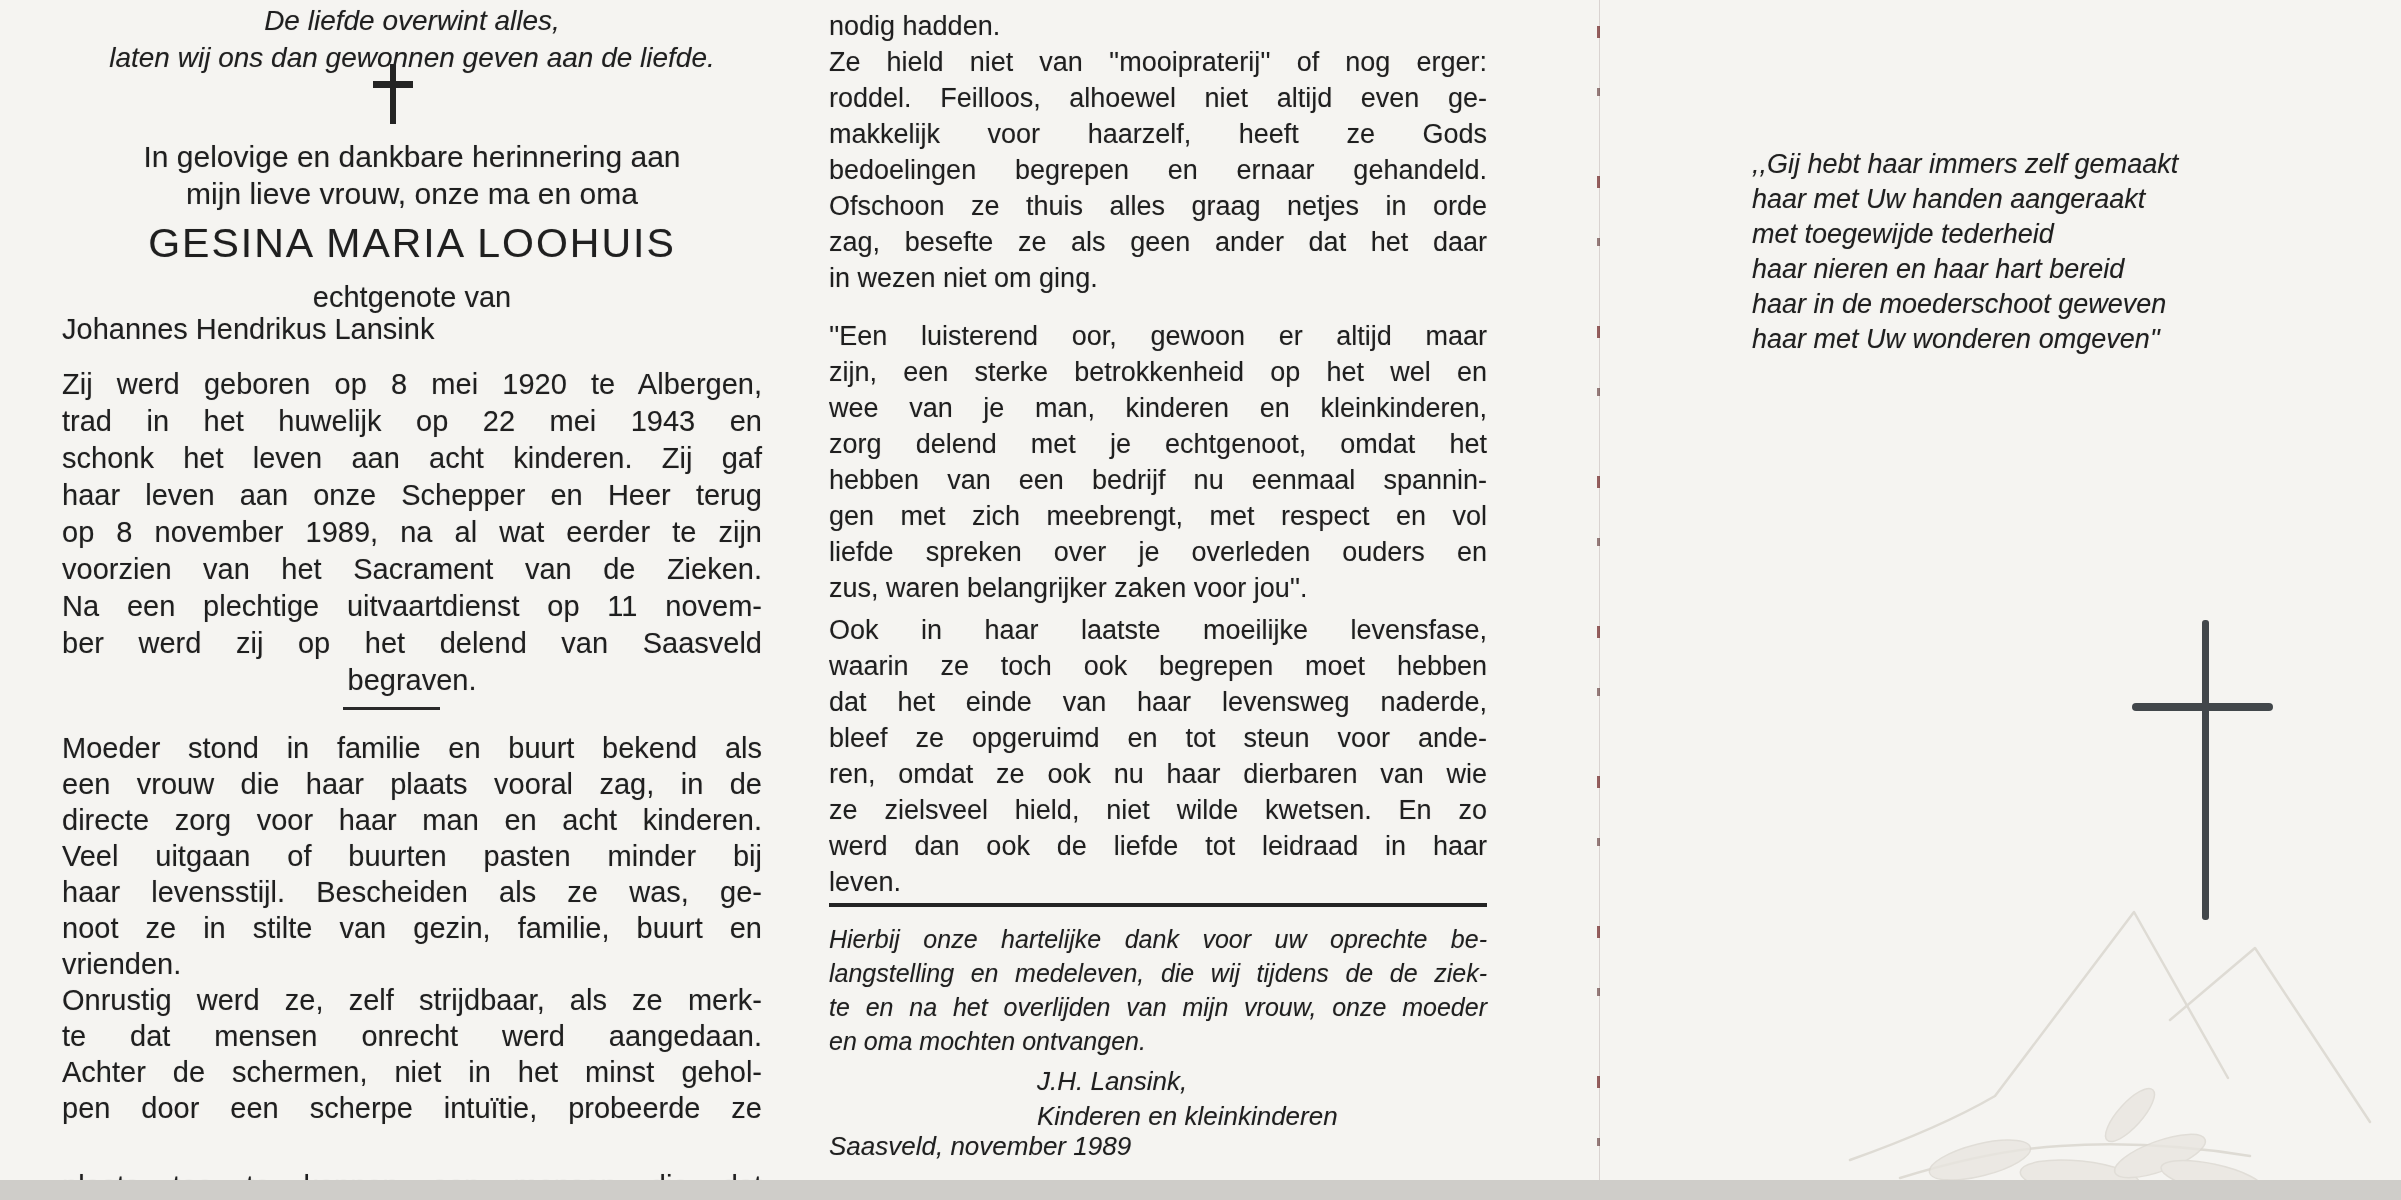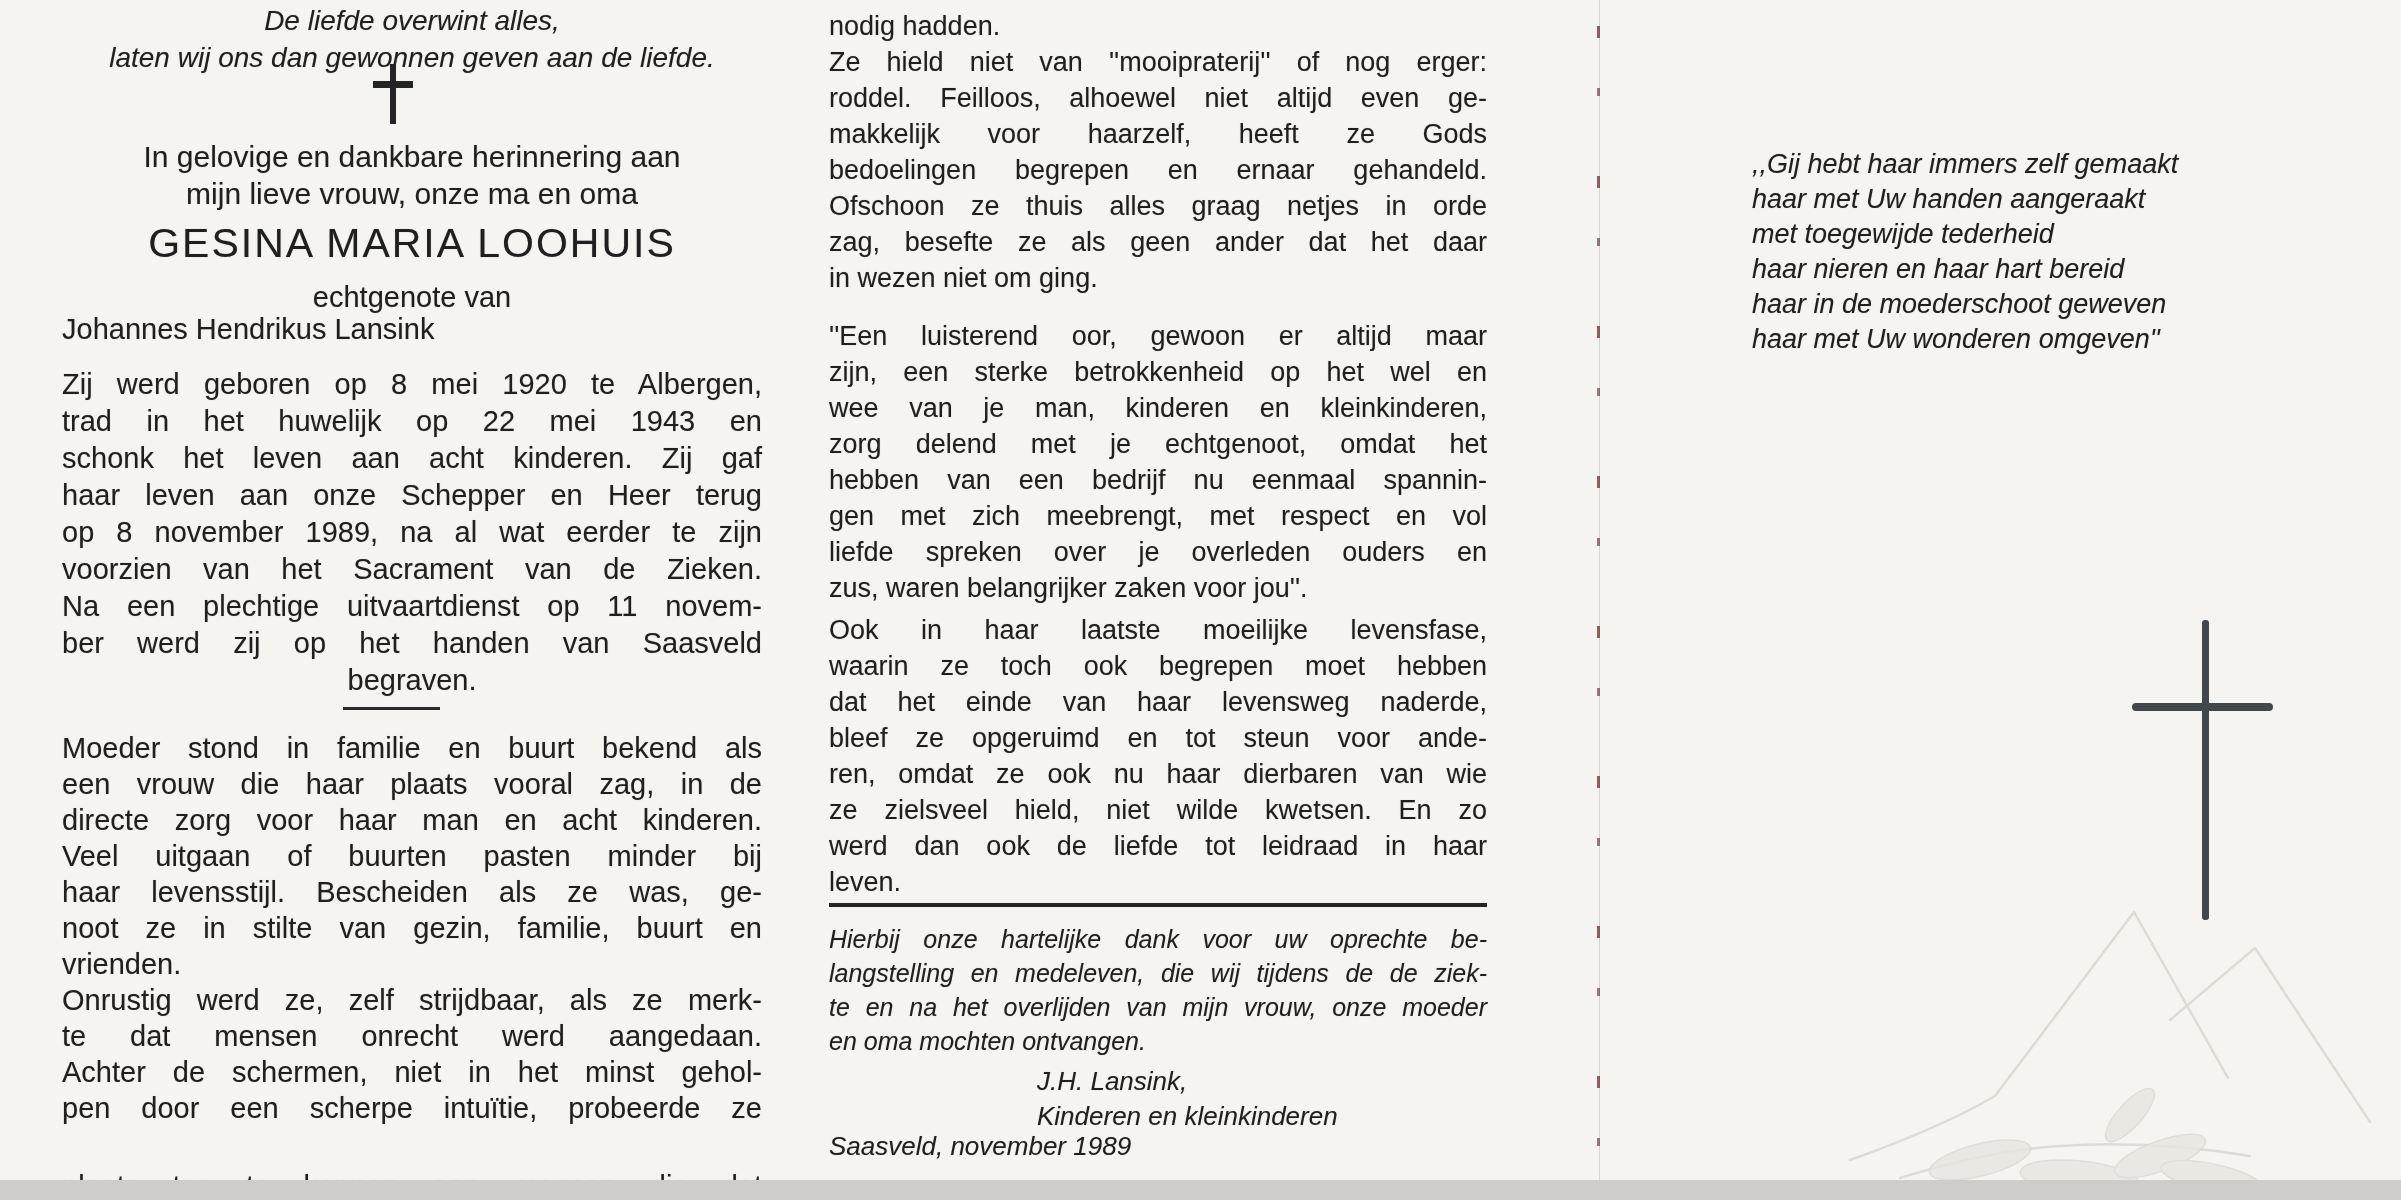--- a/index.html
+++ b/index.html
@@ -96,21 +96,21 @@
     <div class="spouse">Johannes Hendrikus Lansink</div>
 
     <div class="p-life justify center-last">
         <div class="tline">Zij werd geboren op 8 mei 1920 te Albergen,</div>
         <div class="tline">trad in het huwelijk op 22 mei 1943 en</div>
         <div class="tline">schonk het leven aan acht kinderen. Zij gaf</div>
         <div class="tline">haar leven aan onze Schepper en Heer terug</div>
         <div class="tline">op 8 november 1989, na al wat eerder te zijn</div>
         <div class="tline">voorzien van het Sacrament van de Zieken.</div>
         <div class="tline">Na een plechtige uitvaartdienst op 11 novem-</div>
-        <div class="tline">ber werd zij op het handen van Saasveld</div>
+        <div class="tline">ber werd zij op het delend van Saasveld</div>
         <div class="tline tline-last">begraven.</div>
       </div>
 
     <div class="rule-short"></div>
 
     <div class="p-char">
       <div class="justify">
           <div class="tline">Moeder stond in familie en buurt bekend als</div>
           <div class="tline">een vrouw die haar plaats vooral zag, in de</div>
           <div class="tline">directe zorg voor haar man en acht kinderen.</div>

